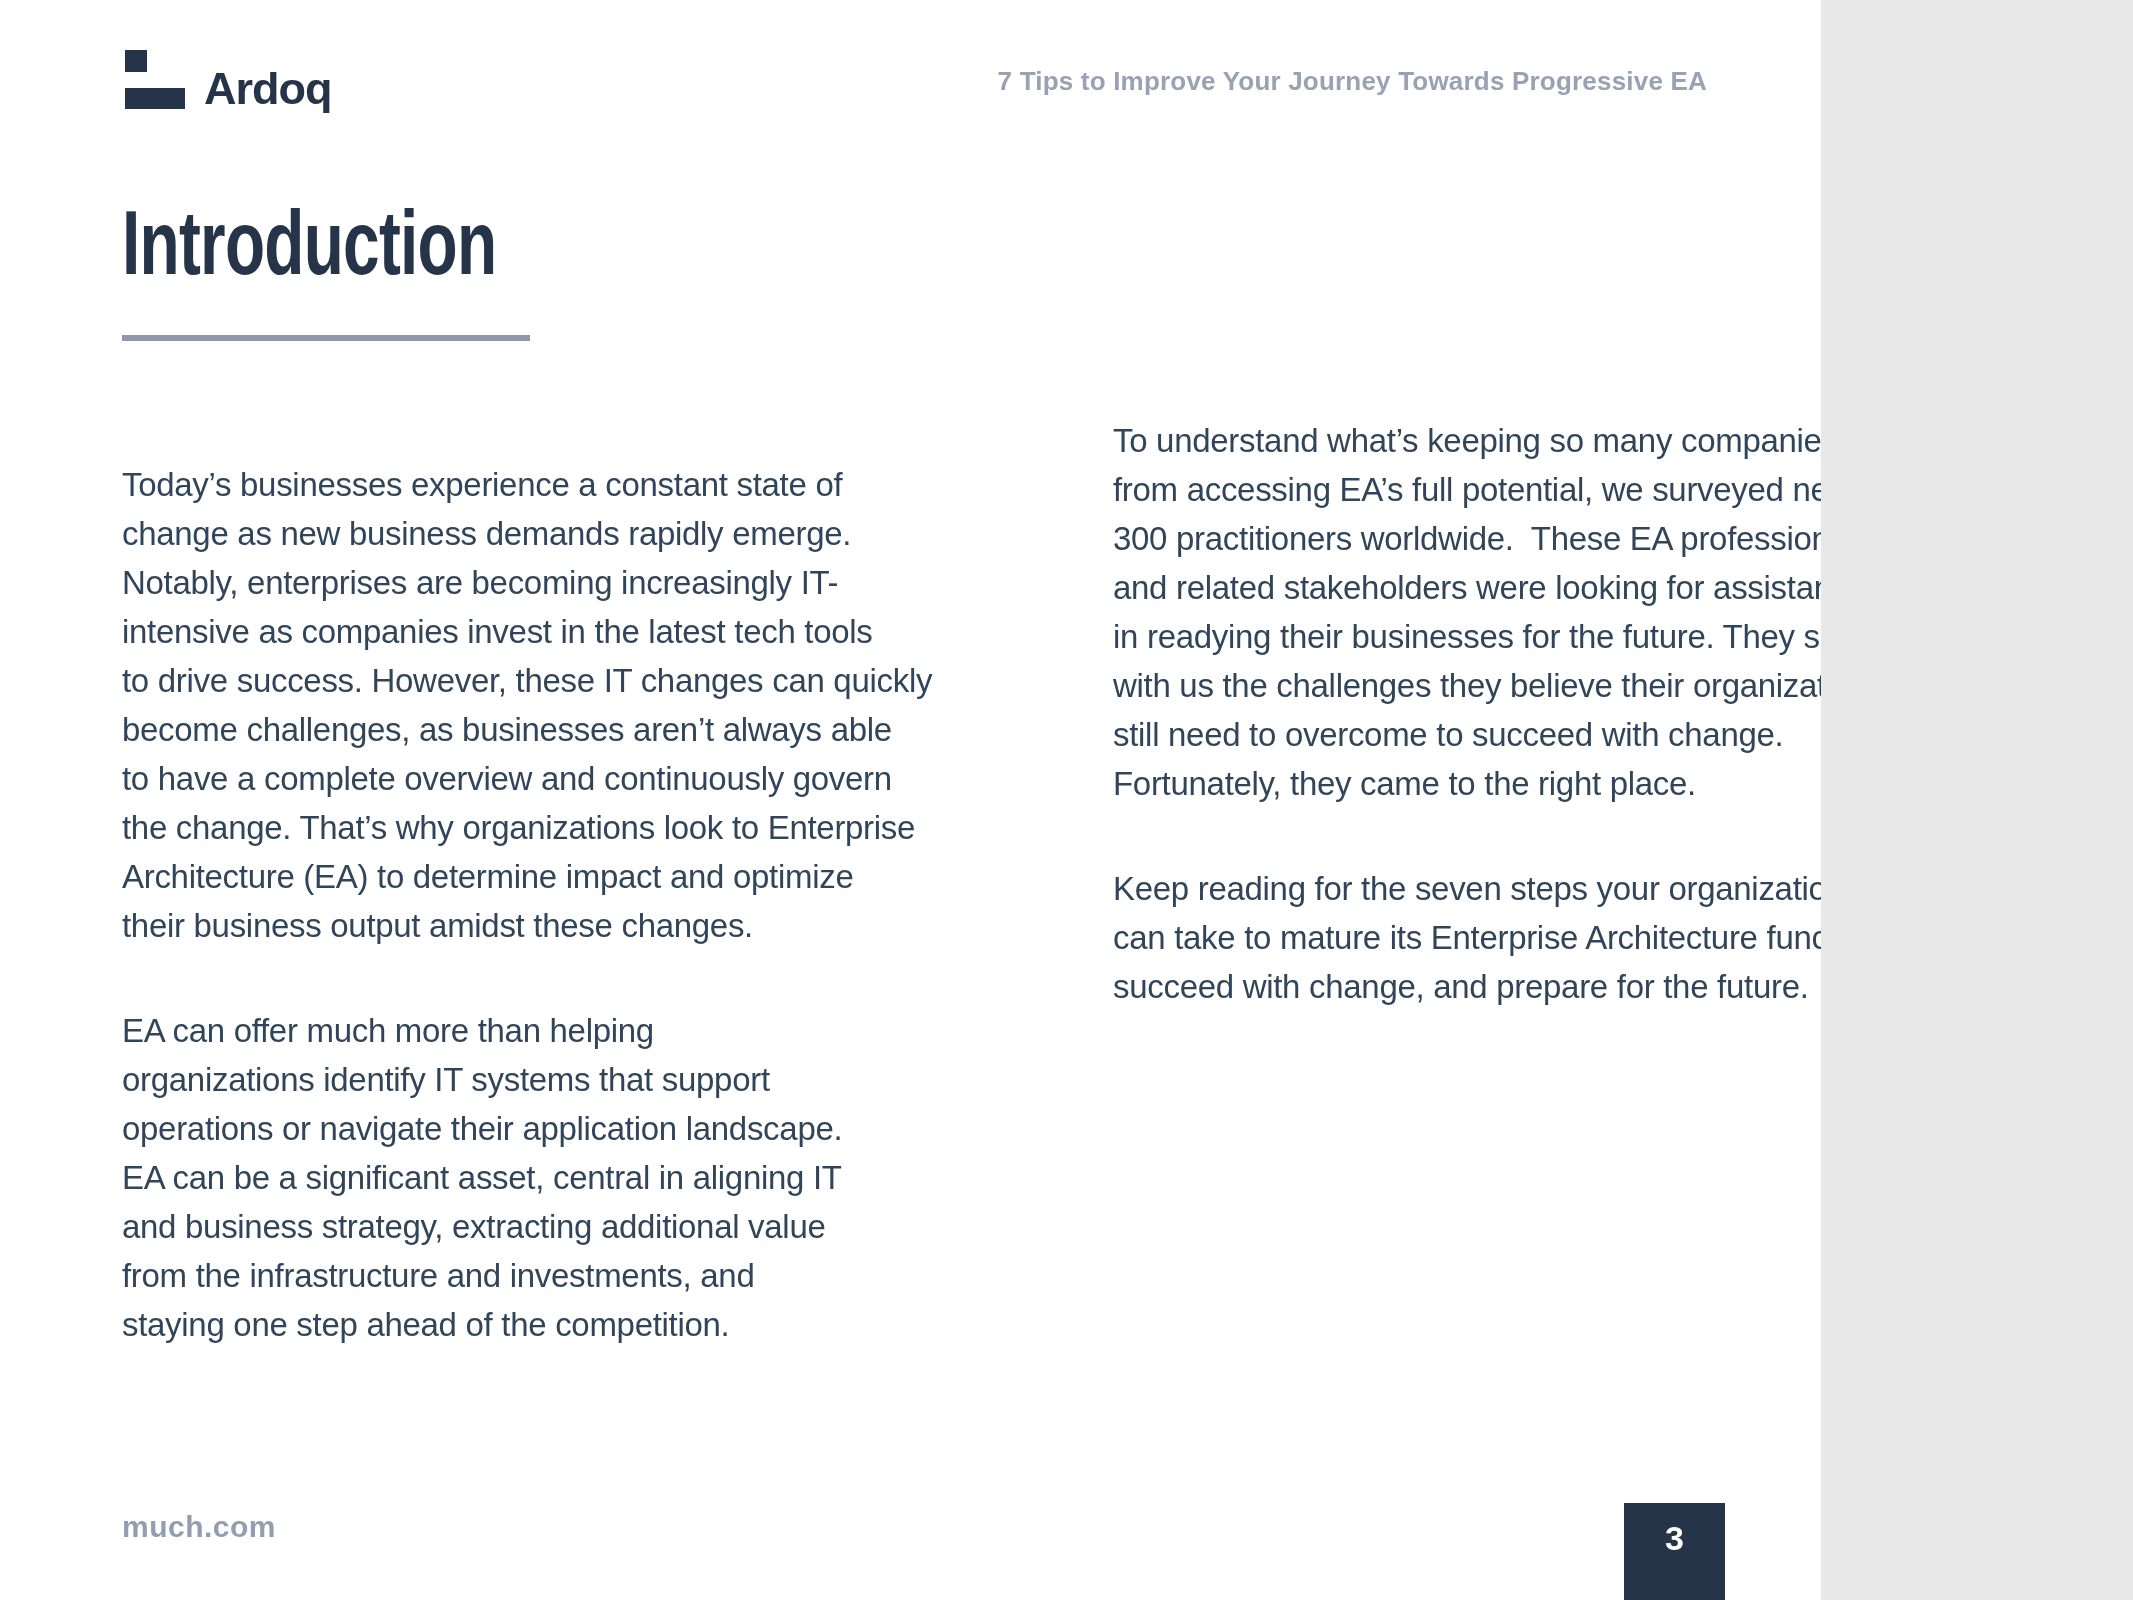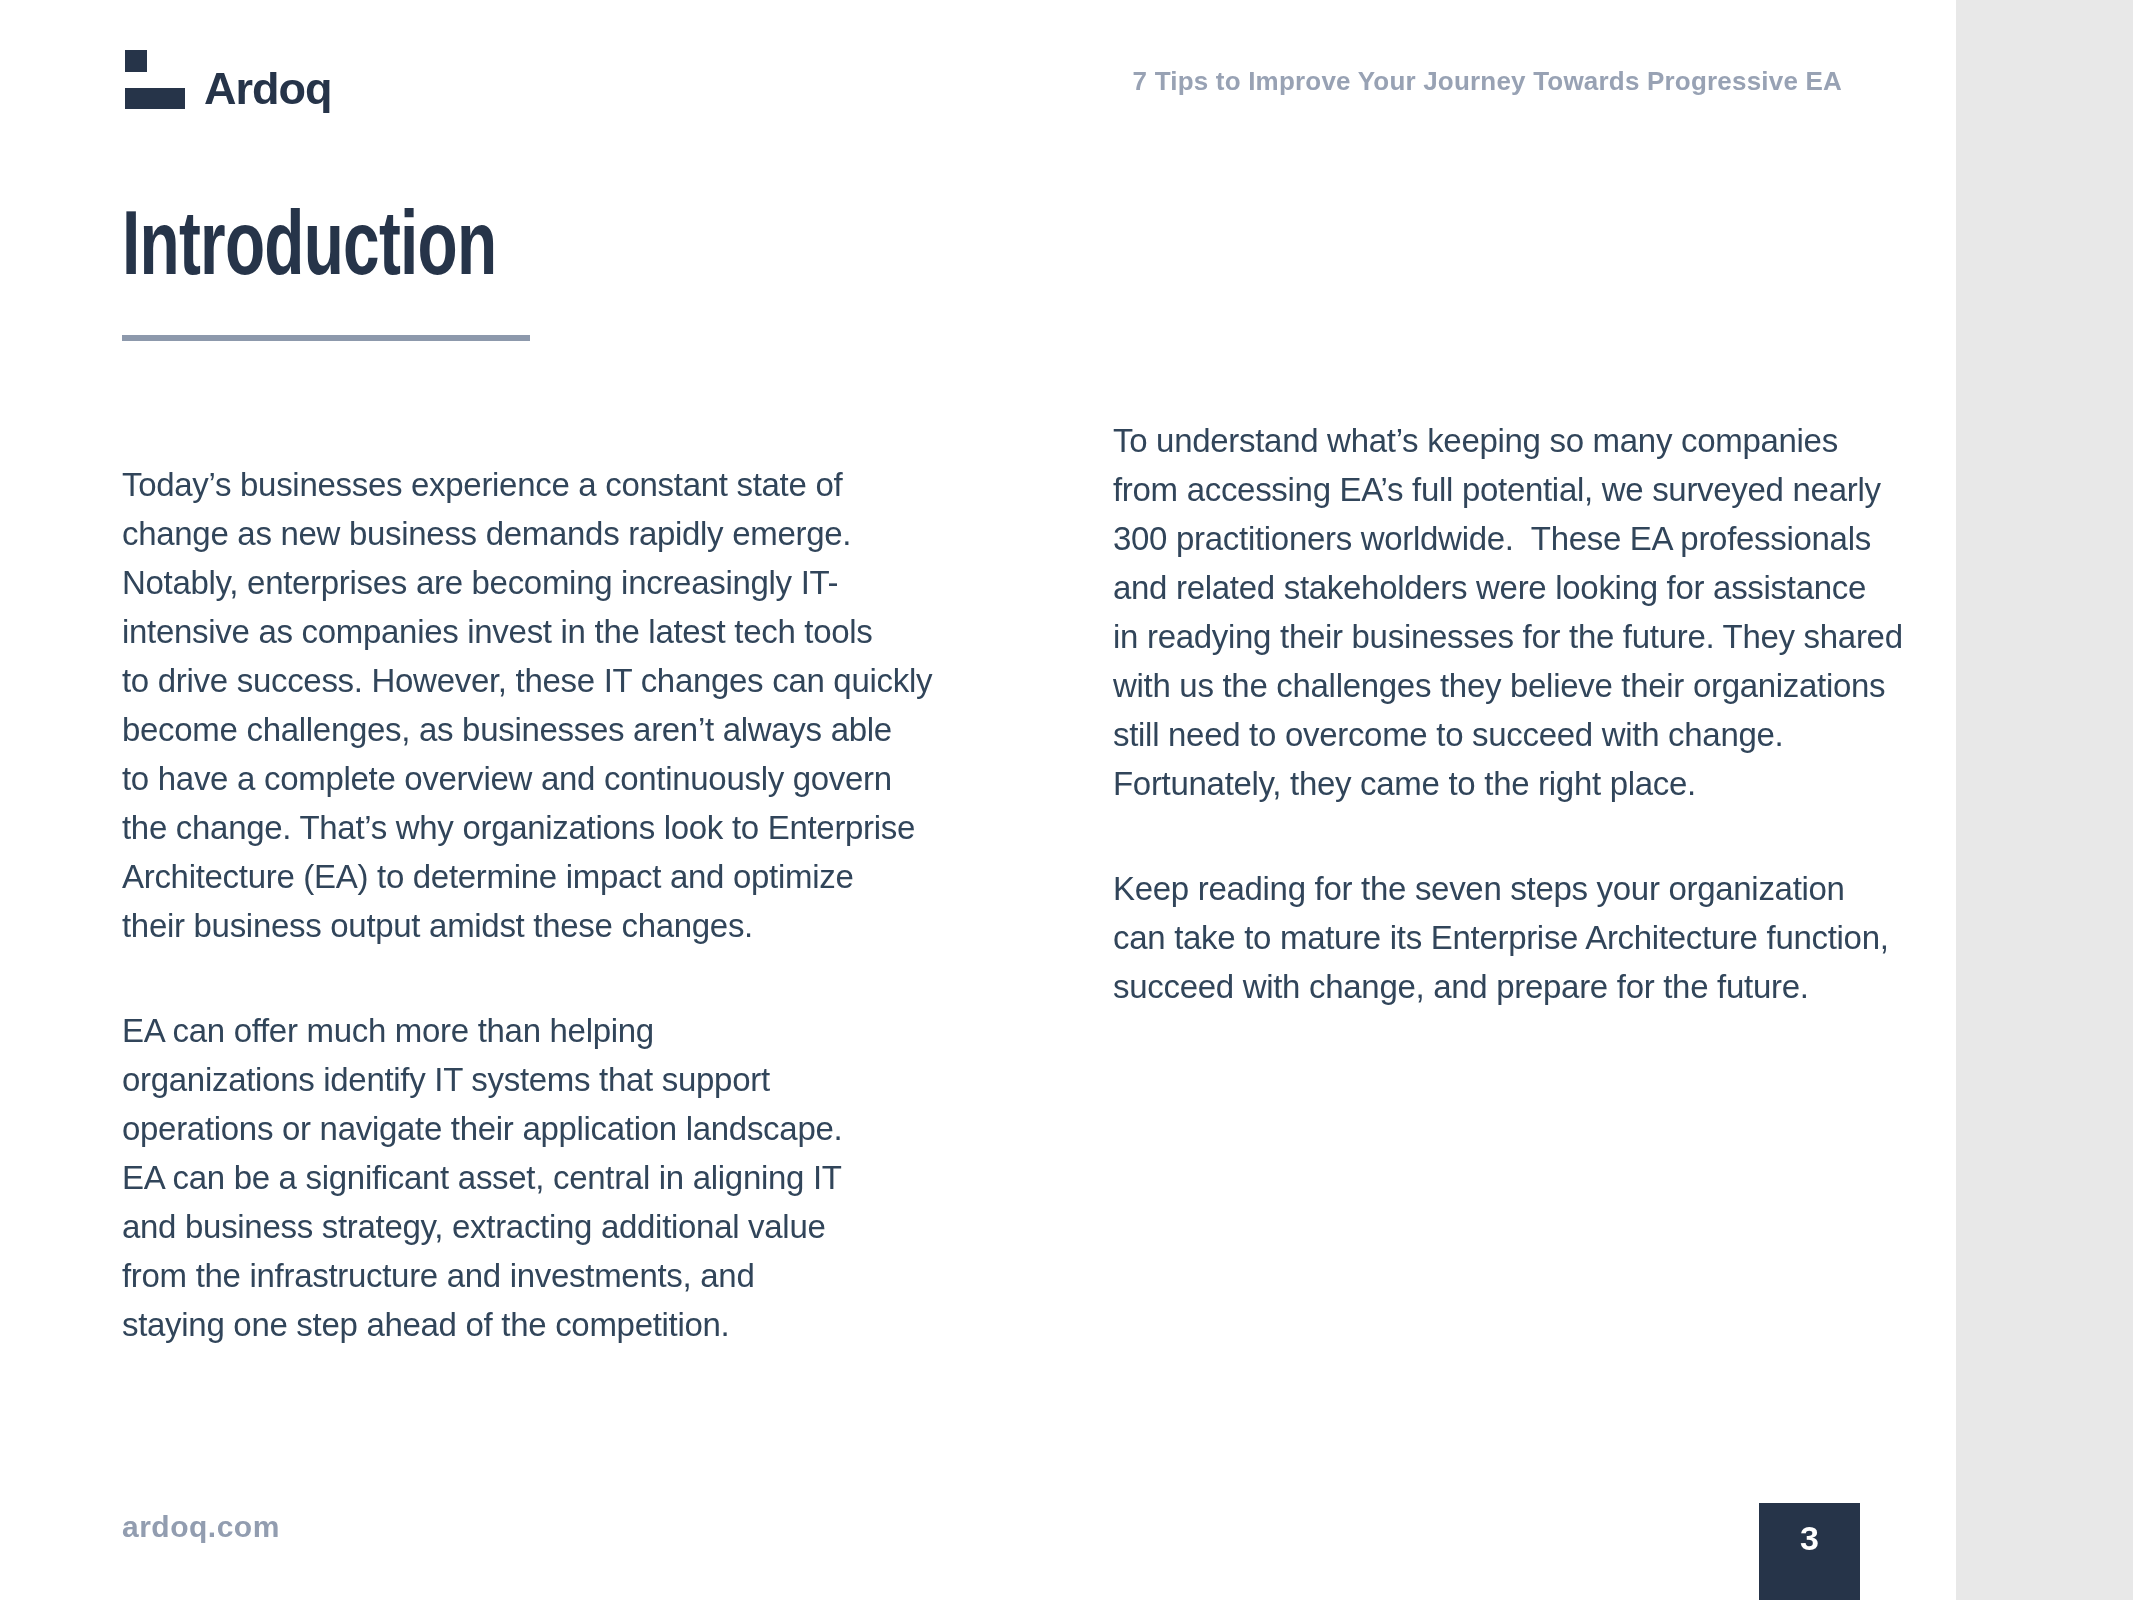--- a/index.html
+++ b/index.html
@@ -1,22 +1,23 @@
 <!DOCTYPE html>
 <html><head>
 <meta charset="utf-8">
 <style>
   html, body { margin: 0; padding: 0; background: #e8e8e8; }
   .page {
     position: relative;
-    width: 1956px;
+    width: 1800px;
     height: 1600px;
     background: #ffffff;
     font-family: "Liberation Sans", sans-serif;
     overflow: hidden;
+    padding-left: 21px;
   }
 
   
   .logo { position: absolute; left: 0; top: 0; }
   .logo .sq  { position: absolute; left: 125px; top: 50px;  width: 22px; height: 22px; background: #263449; }
   .logo .bar { position: absolute; left: 125px; top: 88px;  width: 60px; height: 21px; background: #263449; }
   .logo .word {
     position: absolute; left: 204px; top: 63px;
     font-size: 45px; font-weight: 700; color: #263449; letter-spacing: -1px;
     white-space: nowrap;
@@ -113,19 +114,19 @@
 and related stakeholders were looking for assistance
 in readying their businesses for the future. They shared
 with us the challenges they believe their organizations
 still need to overcome to succeed with change.
 Fortunately, they came to the right place.</p>
     <p>Keep reading for the seven steps your organization
 can take to mature its Enterprise Architecture function,
 succeed with change, and prepare for the future.</p>
   </div>
 
-  <div class="site">ardoq.com</div>
+  <div class="site">much.com</div>
 
   <div class="pagebox">
     <span>3</span>
   </div>
 
 </div>
 
 </body></html>

